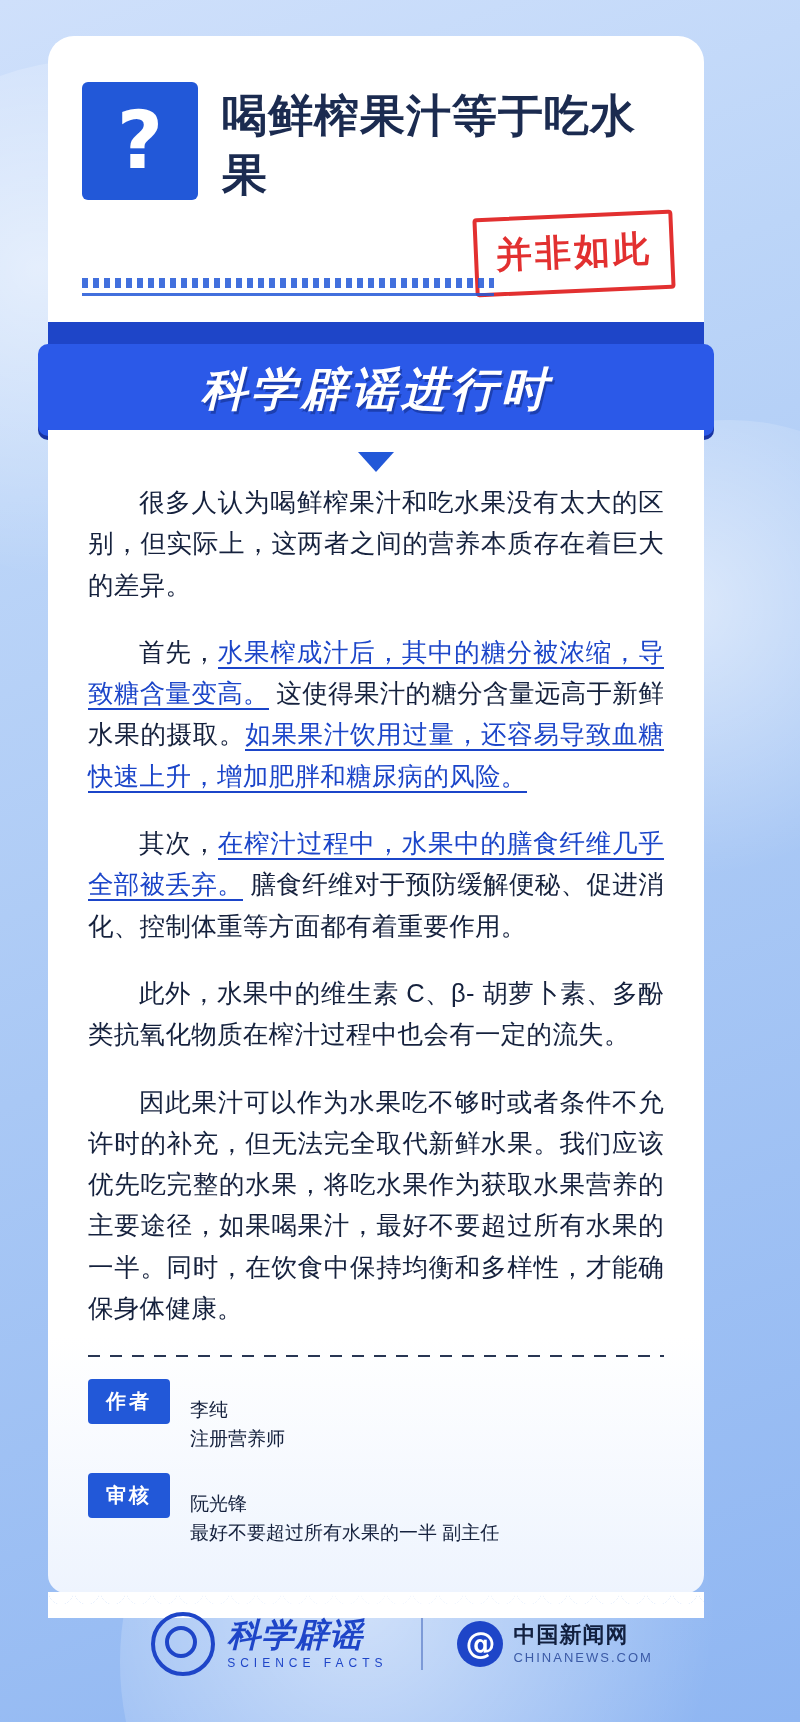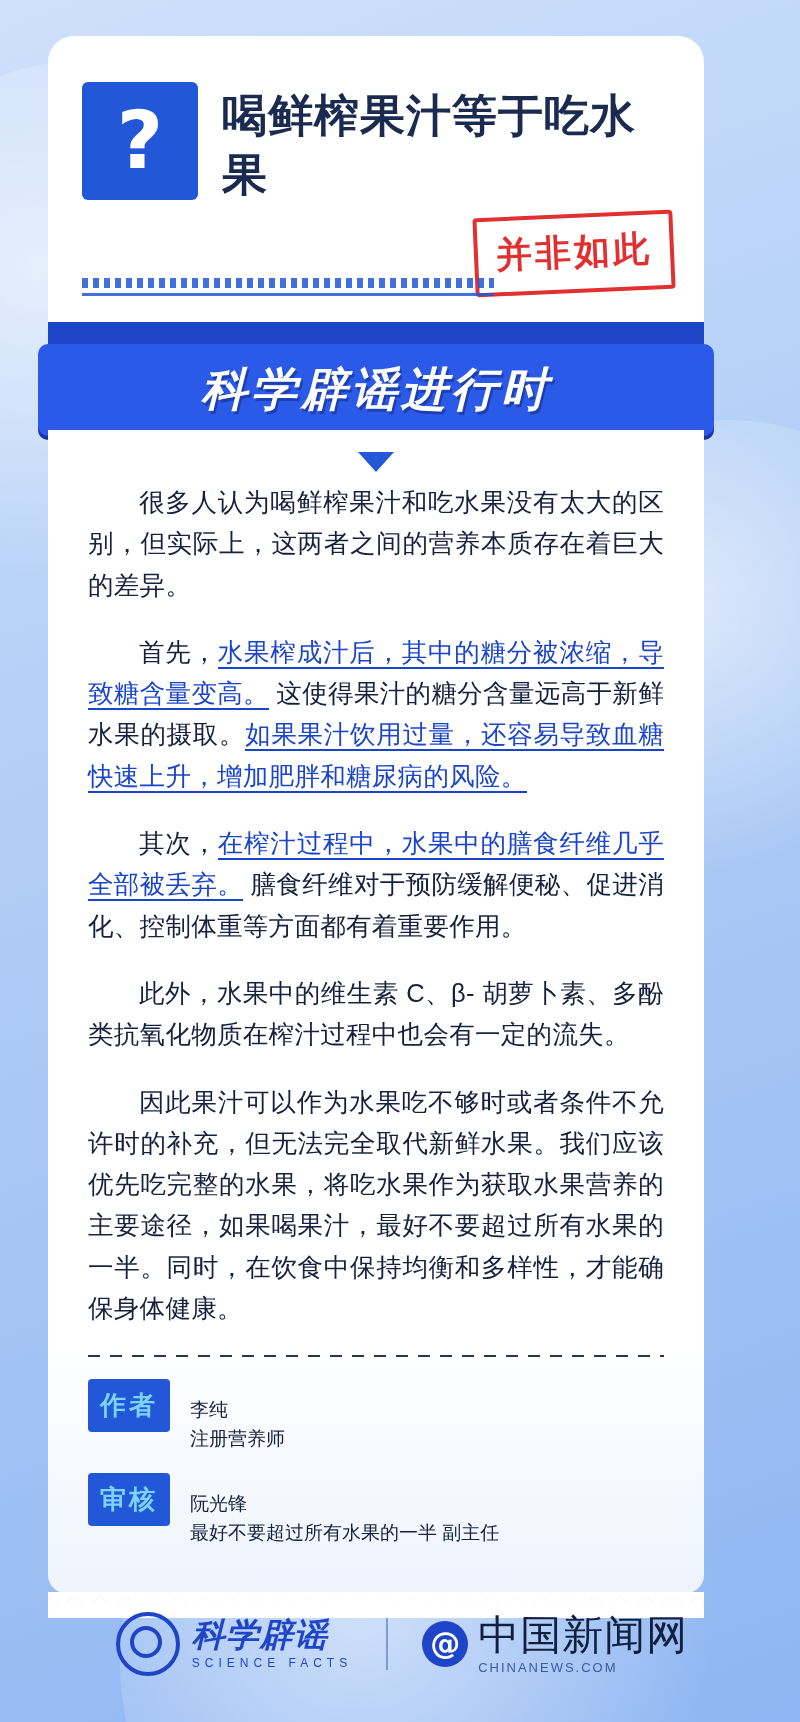--- a/index.html
+++ b/index.html
@@ -174,25 +174,25 @@
   }
 
   .credit {
     display: flex;
     align-items: flex-start;
     gap: 20px;
     margin-bottom: 20px;
   }
   .credit-tag {
     background: #2258d8;
-    color: #7dd3fc;
-    font-size: 26px;
+    color: #ffffff;
+    font-size: 20px;
     font-weight: bold;
     letter-spacing: 3px;
-    padding: 9px 12px;
+    padding: 9px 18px;
     border-radius: 4px;
     flex: 0 0 auto;
   }
   .credit-body {
     font-size: 19px;
     color: #15213d;
     line-height: 1.5;
     padding-top: 2px;
     margin-top: 15px;
   }
@@ -273,22 +273,22 @@
     border-radius: 50%;
     background: #1e45c8;
     color: #fff;
     font-size: 30px;
     font-weight: bold;
     line-height: 46px;
     text-align: center;
     font-family: "DejaVu Sans", sans-serif;
   }
   .logo-right-text .r1 {
-    font-size: 41px;
-    font-weight: normal;
+    font-size: 22px;
+    font-weight: bold;
     color: #12203f;
     letter-spacing: 1px;
     line-height: 1.08;
   }
   .logo-right-text .r2 {
     font-size: 13px;
     color: #3b5aa6;
     letter-spacing: 2px;
     margin-top: 3px;
   }

